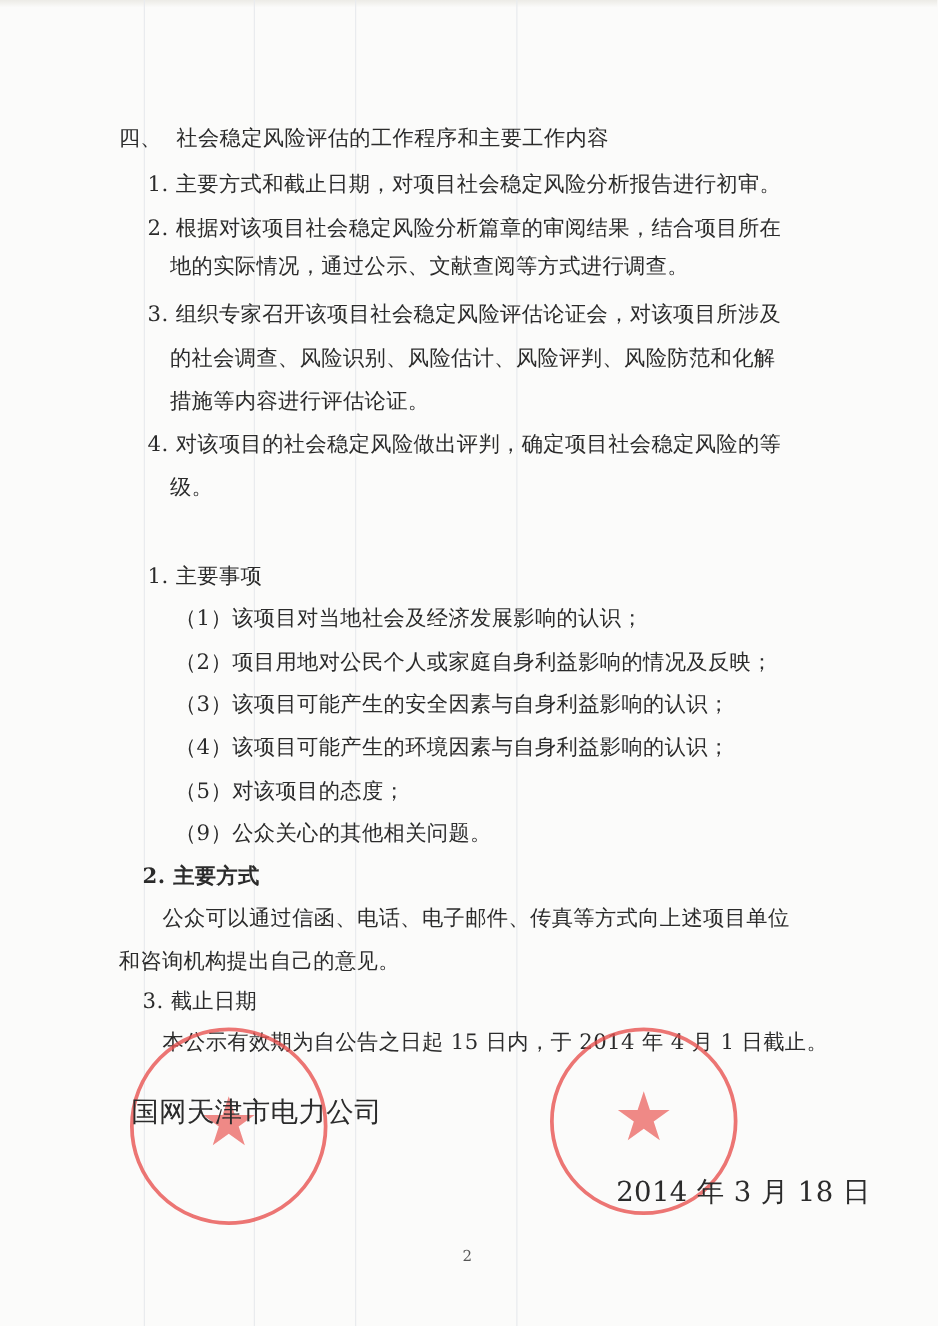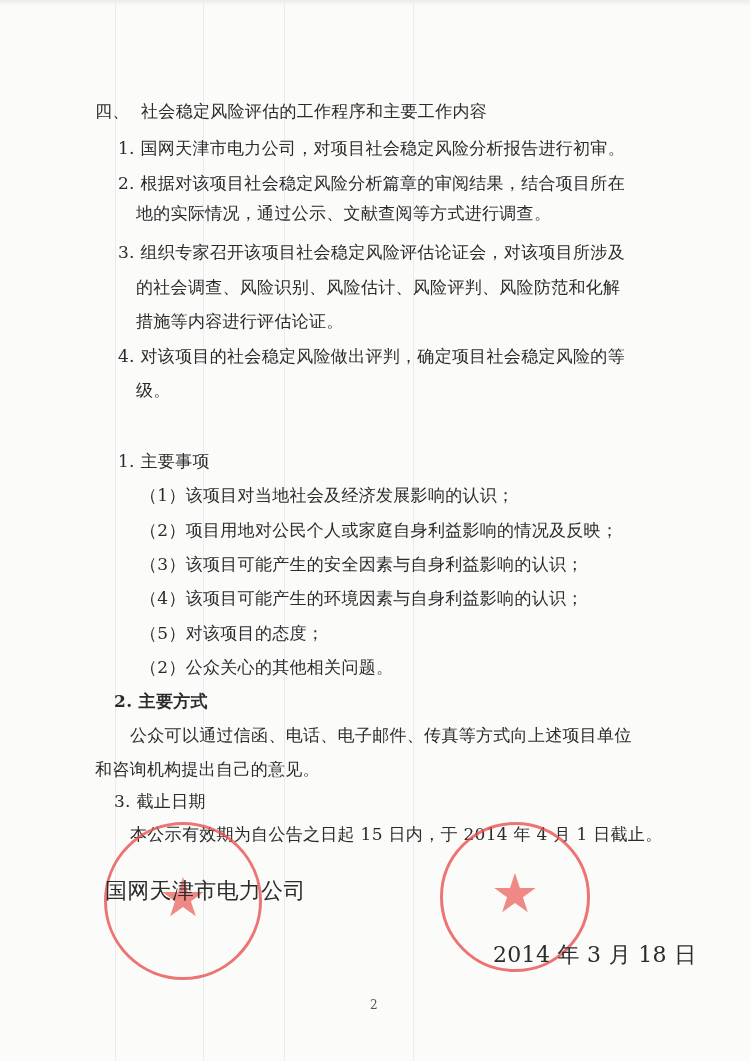--- a/index.html
+++ b/index.html
@@ -35,21 +35,21 @@
   <div class="fold" style="left:115px"></div>
   <div class="fold" style="left:203px"></div>
   <div class="fold" style="left:284px"></div>
   <div class="fold" style="left:413px"></div>
 
   <div class="line" style="left:95px; top:100px;">
     <span>四、</span>&nbsp;&nbsp;<span>社会稳定风险评估的工作程序和主要工作内容</span>
   </div>
 
   <div class="line" style="left:118px; top:137px;">
-    <span>1.</span> <span>国网天津市电力公司，对项目社会稳定风险分析报告进行初审。</span>
+    <span>1.</span> <span>主要方式和截止日期，对项目社会稳定风险分析报告进行初审。</span>
   </div>
 
   <div class="line" style="left:118px; top:172px;">
     <span>2.</span> <span>根据对该项目社会稳定风险分析篇章的审阅结果，结合项目所在</span>
   </div>
   <div class="line" style="left:136px; top:202px;">地的实际情况，通过公示、文献查阅等方式进行调查。</div>
 
   <div class="line" style="left:118px; top:241px;">
     <span>3.</span> <span>组织专家召开该项目社会稳定风险评估论证会，对该项目所涉及</span>
   </div>
@@ -63,21 +63,21 @@
 
 
   <div class="line" style="left:118px; top:450px;">
     <span>1.</span> <span>主要事项</span>
   </div>
   <div class="line" style="left:140px; top:484px;">（1）该项目对当地社会及经济发展影响的认识；</div>
   <div class="line" style="left:140px; top:519px;">（2）项目用地对公民个人或家庭自身利益影响的情况及反映；</div>
   <div class="line" style="left:140px; top:553px;">（3）该项目可能产生的安全因素与自身利益影响的认识；</div>
   <div class="line" style="left:140px; top:587px;">（4）该项目可能产生的环境因素与自身利益影响的认识；</div>
   <div class="line" style="left:140px; top:622px;">（5）对该项目的态度；</div>
-  <div class="line" style="left:140px; top:656px;">（2）公众关心的其他相关问题。</div>
+  <div class="line" style="left:140px; top:656px;">（9）公众关心的其他相关问题。</div>
 
   <div class="line" style="left:114px; top:690px;font-weight:bold;">
     <span>2.</span> <span>主要方式</span>
   </div>
   <div class="line" style="left:130px; top:724px;">公众可以通过信函、电话、电子邮件、传真等方式向上述项目单位</div>
   <div class="line" style="left:95px; top:758px;">和咨询机构提出自己的意见。</div>
 
   <div class="line" style="left:114px; top:790px;">
     <span>3.</span> <span>截止日期</span>
   </div>

